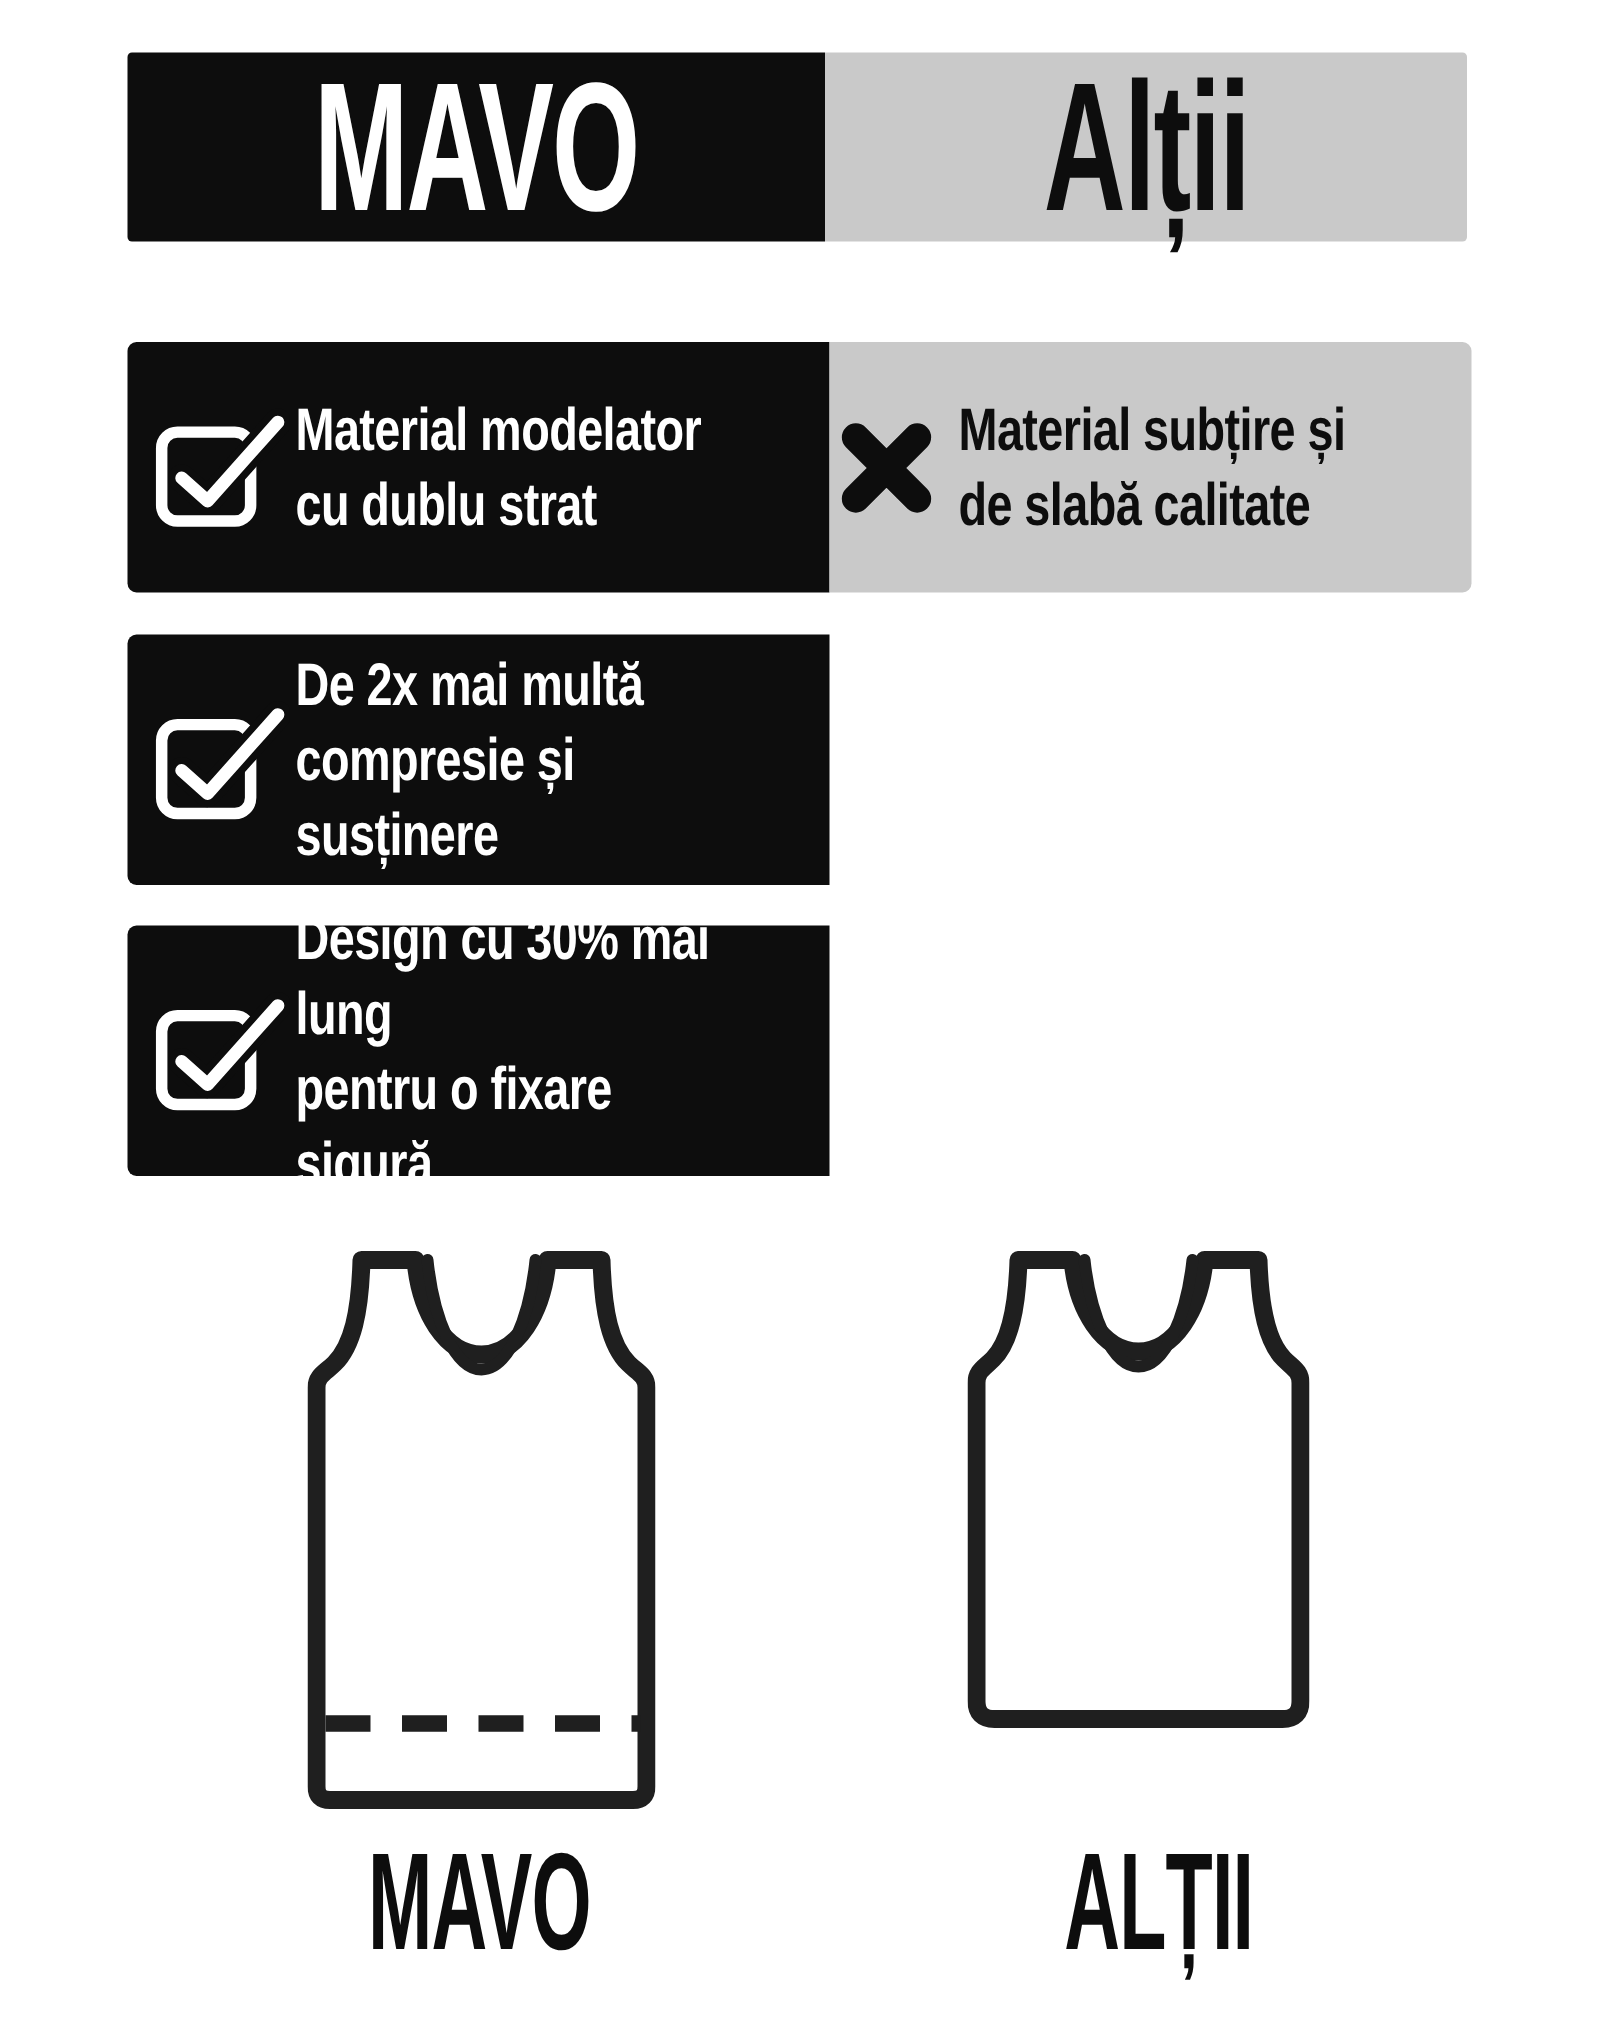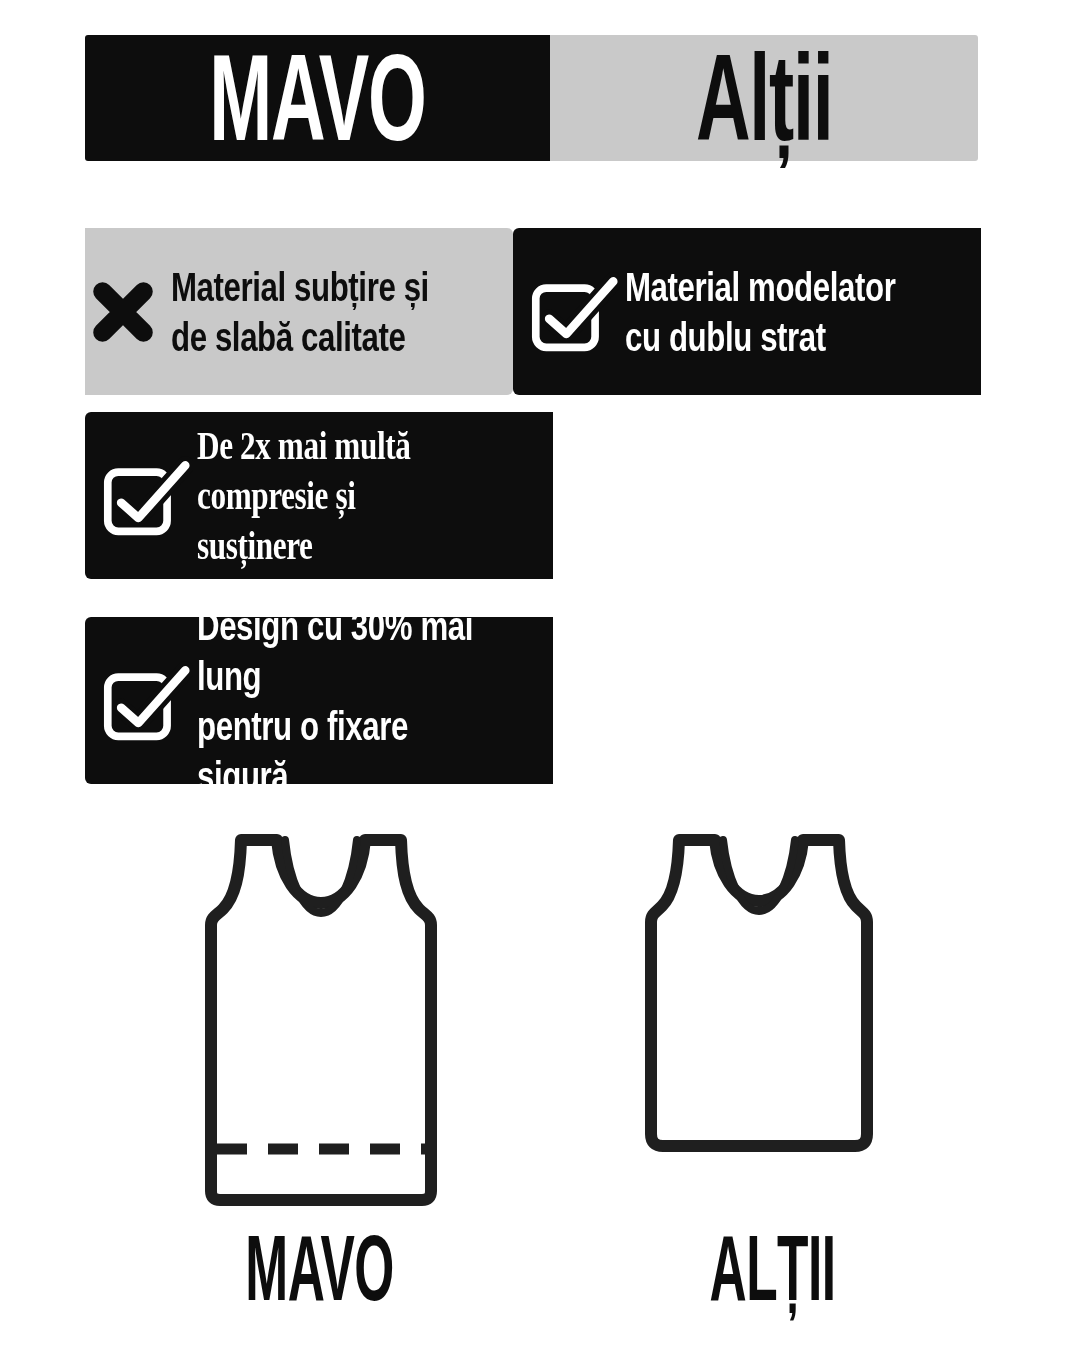--- a/index.html
+++ b/index.html
@@ -58,39 +58,39 @@
   <div class="hdr">
     <div class="hdr-cell hdr-left">
       <span class="t-hdr light">MAVO</span>
     </div>
     <div class="hdr-cell hdr-right">
       <span class="t-hdr dark">Alții</span>
     </div>
   </div>
 
   <div class="row" style="top:228px;">
-    <div class="cell con">
-      <svg class="icon-x" viewBox="0 0 72 72">
-        <path d="M 13 13 L 59 59 M 59 13 L 13 59" stroke="#0d0d0d" stroke-width="21" stroke-linecap="round" fill="none"></path>
-      </svg>
-      <div class="txt con-txt">Material subțire și
-de slabă calitate</div>
-    </div>
     <div class="cell pro">
       <svg class="icon-check" viewBox="0 0 96 92">
         <rect x="7" y="21" width="62" height="62" rx="11" fill="none" stroke="#ffffff" stroke-width="8"></rect>
         <path d="M 21 53 L 39 69 L 88 14" fill="none" stroke="#0d0d0d" stroke-width="19" stroke-linecap="round" stroke-linejoin="round"></path>
         <path d="M 21 53 L 39 69 L 88 14" fill="none" stroke="#ffffff" stroke-width="9" stroke-linecap="round" stroke-linejoin="round"></path>
       </svg>
       <div class="txt pro-txt">Material modelator
 cu dublu strat</div>
     </div>
+    <div class="cell con">
+      <svg class="icon-x" viewBox="0 0 72 72">
+        <path d="M 13 13 L 59 59 M 59 13 L 13 59" stroke="#0d0d0d" stroke-width="21" stroke-linecap="round" fill="none"></path>
+      </svg>
+      <div class="txt con-txt">Material subțire și
+de slabă calitate</div>
+    </div>
   </div>
 
-  <div class="row" style="top:412px;font-family:Liberation Serif, serif;">
+  <div class="row" style="top:423px;">
     <div class="cell pro">
       <svg class="icon-check" viewBox="0 0 96 92">
         <rect x="7" y="21" width="62" height="62" rx="11" fill="none" stroke="#ffffff" stroke-width="8"></rect>
         <path d="M 21 53 L 39 69 L 88 14" fill="none" stroke="#0d0d0d" stroke-width="19" stroke-linecap="round" stroke-linejoin="round"></path>
         <path d="M 21 53 L 39 69 L 88 14" fill="none" stroke="#ffffff" stroke-width="9" stroke-linecap="round" stroke-linejoin="round"></path>
       </svg>
       <div class="txt pro-txt">De 2x mai multă
 compresie și susținere</div>
     </div>
   </div>

